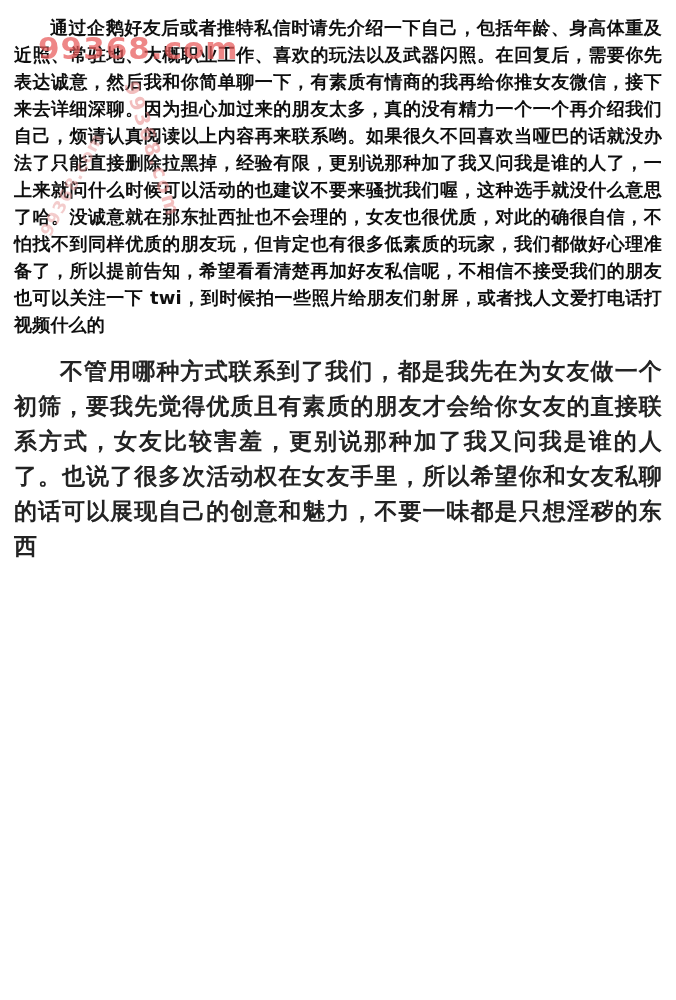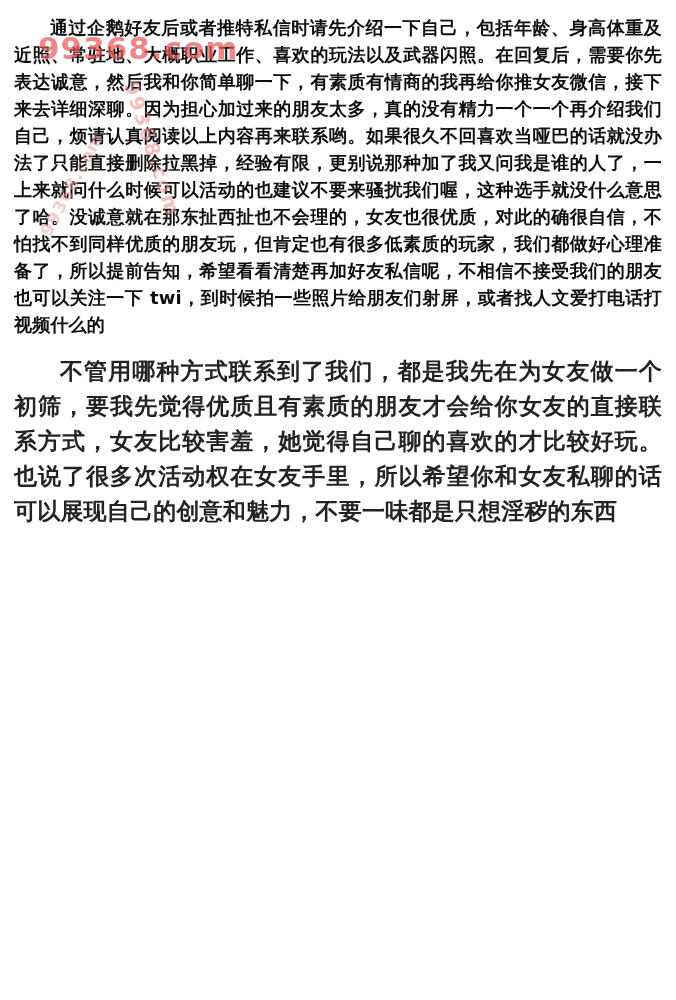--- a/index.html
+++ b/index.html
@@ -83,15 +83,15 @@
 <body>
 
 <div id="page">
 
   <div class="watermark wm-url">99368.com</div>
   <div class="watermark wm-vert">99368.com</div>
   <div class="watermark wm-diag">99368.com</div>
 
   <p class="para para-main">通过企鹅好友后或者推特私信时请先介绍一下自己，包括年龄、身高体重及近照、常驻地、大概职业工作、喜欢的玩法以及武器闪照。在回复后，需要你先表达诚意，然后我和你简单聊一下，有素质有情商的我再给你推女友微信，接下来去详细深聊。因为担心加过来的朋友太多，真的没有精力一个一个再介绍我们自己，烦请认真阅读以上内容再来联系哟。如果很久不回喜欢当哑巴的话就没办法了只能直接删除拉黑掉，经验有限，更别说那种加了我又问我是谁的人了，一上来就问什么时候可以活动的也建议不要来骚扰我们喔，这种选手就没什么意思了哈。没诚意就在那东扯西扯也不会理的，女友也很优质，对此的确很自信，不怕找不到同样优质的朋友玩，但肯定也有很多低素质的玩家，我们都做好心理准备了，所以提前告知，希望看看清楚再加好友私信呢，不相信不接受我们的朋友也可以关注一下 twi，到时候拍一些照片给朋友们射屏，或者找人文爱打电话打视频什么的</p>
 
-  <p class="para para-second">不管用哪种方式联系到了我们，都是我先在为女友做一个初筛，要我先觉得优质且有素质的朋友才会给你女友的直接联系方式，女友比较害羞，她觉得自己聊的喜欢的才比较好玩。也说了很多次活动权在女友手里，所以希望你和女友私聊的话可以展现自己的创意和魅力，不要一味都是只想淫秽的东西</p>
+  <p class="para para-second">不管用哪种方式联系到了我们，都是我先在为女友做一个初筛，要我先觉得优质且有素质的朋友才会给你女友的直接联系方式，女友比较害羞，更别说那种加了我又问我是谁的人了。也说了很多次活动权在女友手里，所以希望你和女友私聊的话可以展现自己的创意和魅力，不要一味都是只想淫秽的东西</p>
 
 </div>
 
 </body></html>

